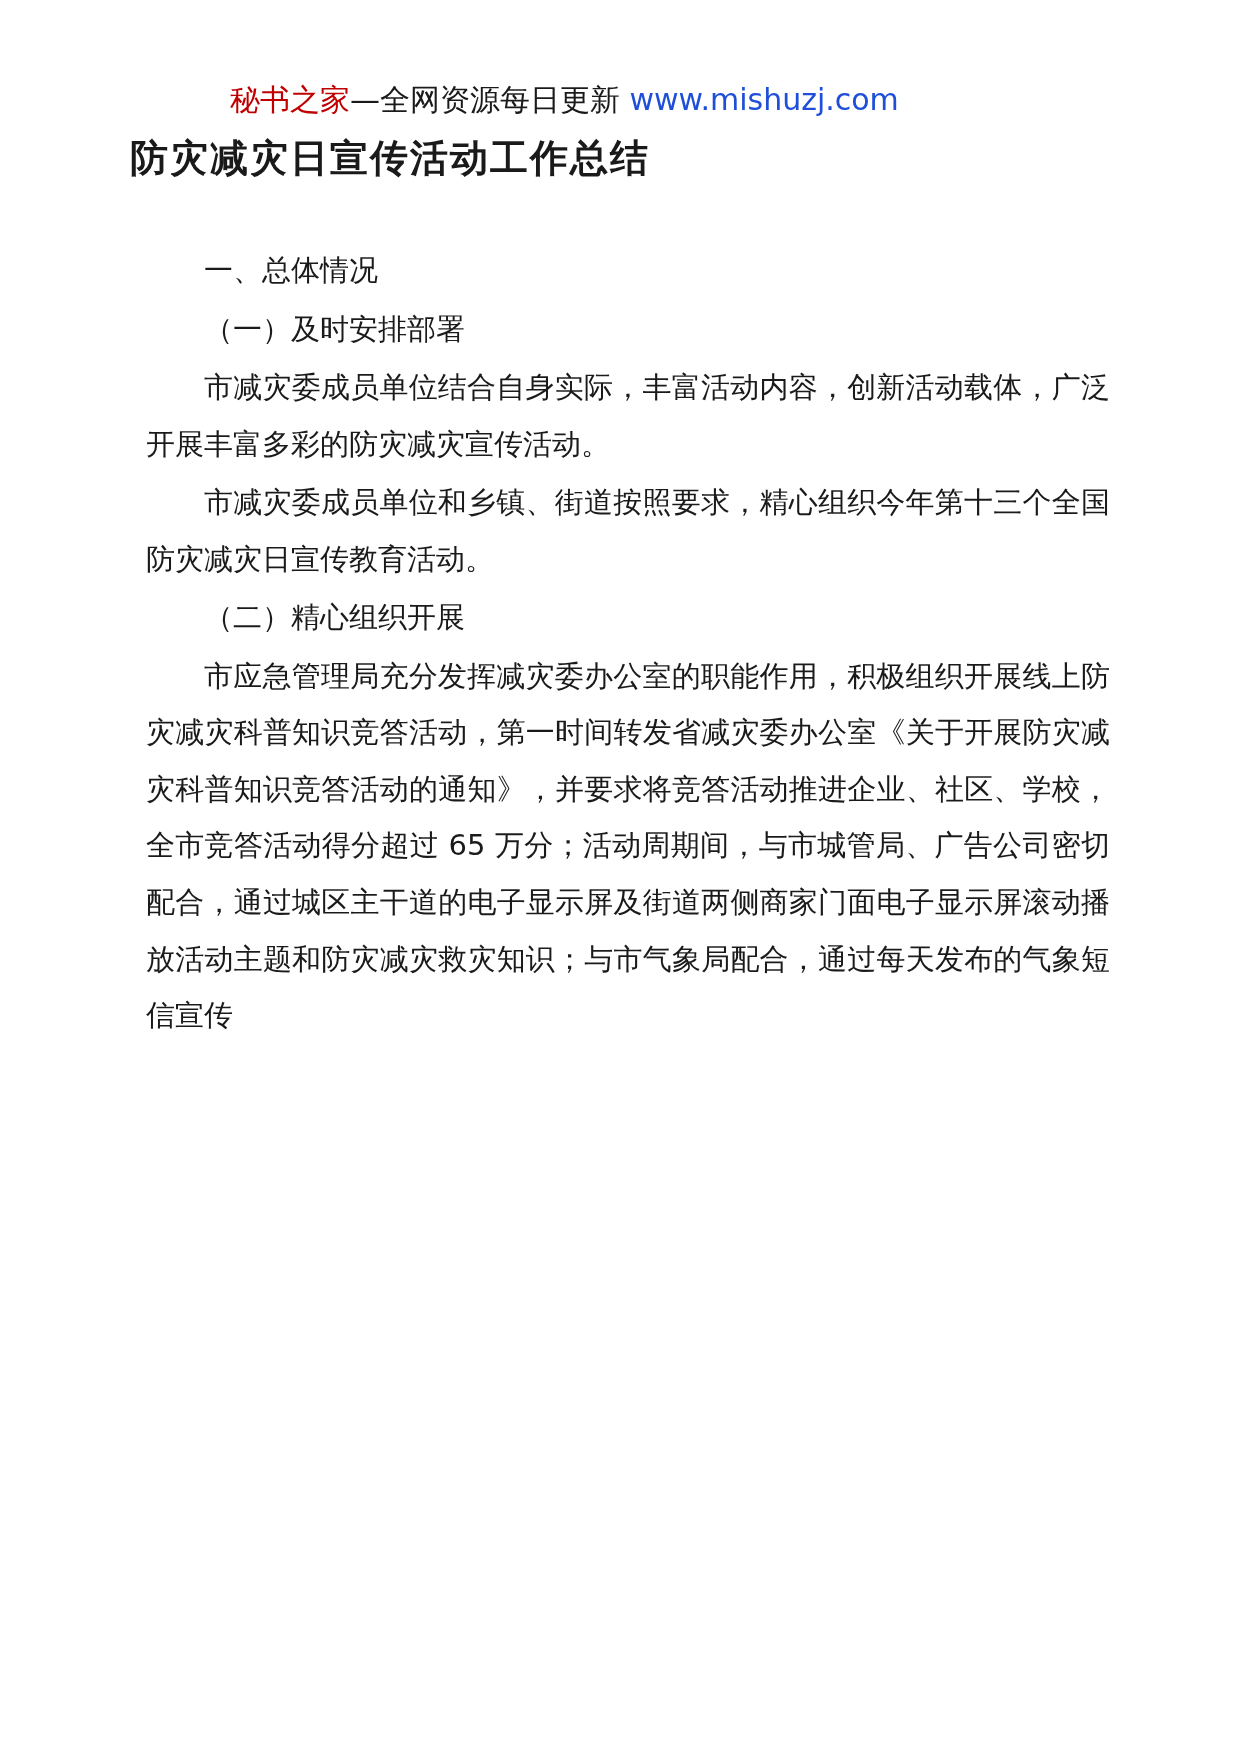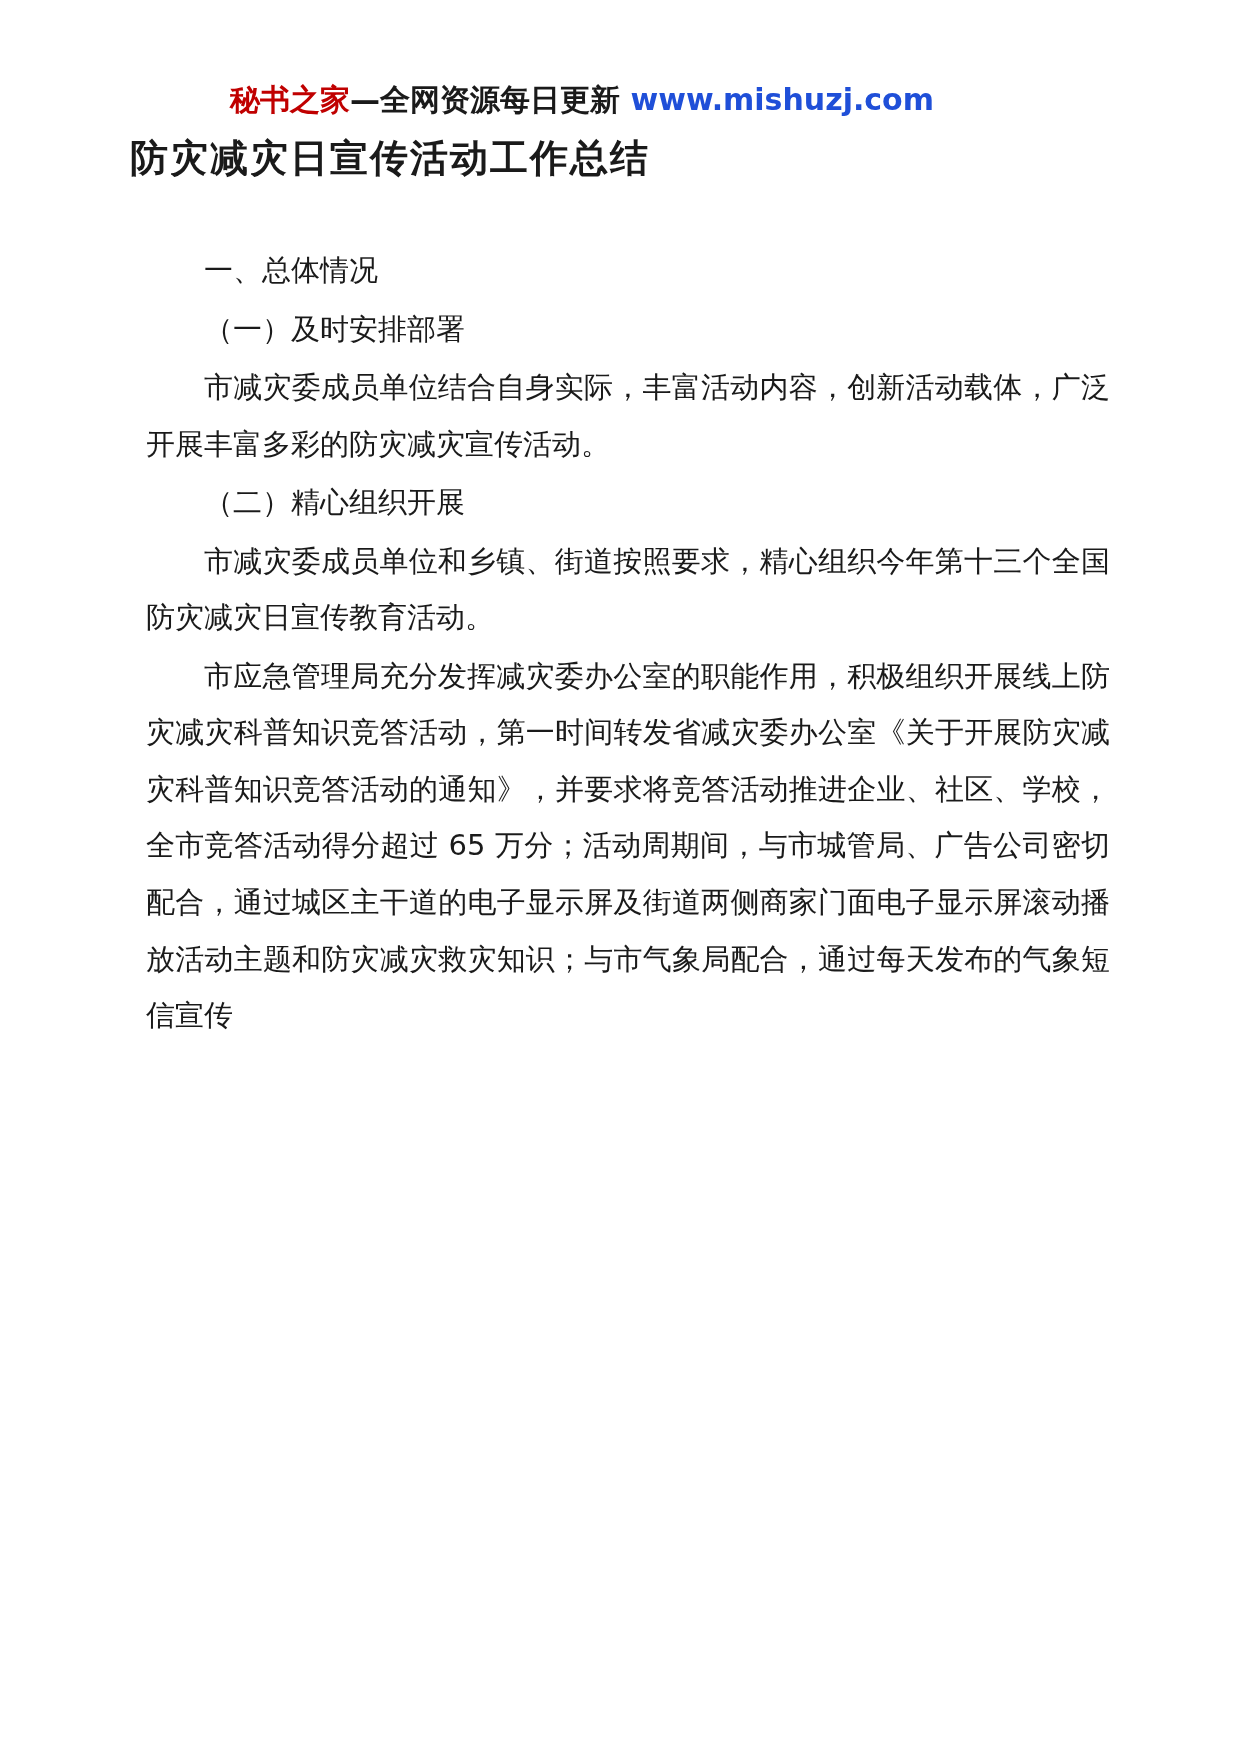--- a/index.html
+++ b/index.html
@@ -17,21 +17,21 @@
   .page {
     position: relative;
     width: 1240px;
     height: 1754px;
     box-sizing: border-box;
     padding: 80px 130px 0 130px;
   }
   .watermark {
     text-align: left;
     font-size: 30px;
-    font-weight: bold;
+    font-weight: normal;
     line-height: 1.3;
     margin: 0 0 6px 100px;
     white-space: nowrap;
   }
   .wm-brand { color: #c00000; }
   .wm-mid { color: #1a1a1a; }
   .wm-url { color: #1f4fd8; }
   .doc-title {
     font-size: 38px;
     font-weight: bold;
@@ -63,18 +63,18 @@
   <div class="watermark">
     <span class="wm-brand">秘书之家</span><span class="wm-mid">—全网资源每日更新 </span><span class="wm-url">www.mishuzj.com</span>
   </div>
 
   <h1 class="doc-title">防灾减灾日宣传活动工作总结</h1>
 
   <div class="body-text">
     <p class="para heading">一、总体情况</p>
     <p class="para heading">（一）及时安排部署</p>
     <p class="para">市减灾委成员单位结合自身实际，丰富活动内容，创新活动载体，广泛开展丰富多彩的防灾减灾宣传活动。</p>
+    <p class="para">市减灾委成员单位和乡镇、街道按照要求，精心组织今年第十三个全国防灾减灾日宣传教育活动。</p>
     <p class="para heading">（二）精心组织开展</p>
-    <p class="para">市减灾委成员单位和乡镇、街道按照要求，精心组织今年第十三个全国防灾减灾日宣传教育活动。</p>
     <p class="para">市应急管理局充分发挥减灾委办公室的职能作用，积极组织开展线上防灾减灾科普知识竞答活动，第一时间转发省减灾委办公室《关于开展防灾减灾科普知识竞答活动的通知》，并要求将竞答活动推进企业、社区、学校，全市竞答活动得分超过 65 万分；活动周期间，与市城管局、广告公司密切配合，通过城区主干道的电子显示屏及街道两侧商家门面电子显示屏滚动播放活动主题和防灾减灾救灾知识；与市气象局配合，通过每天发布的气象短信宣传</p>
   </div>
 
 </div>
 
 </body></html>

